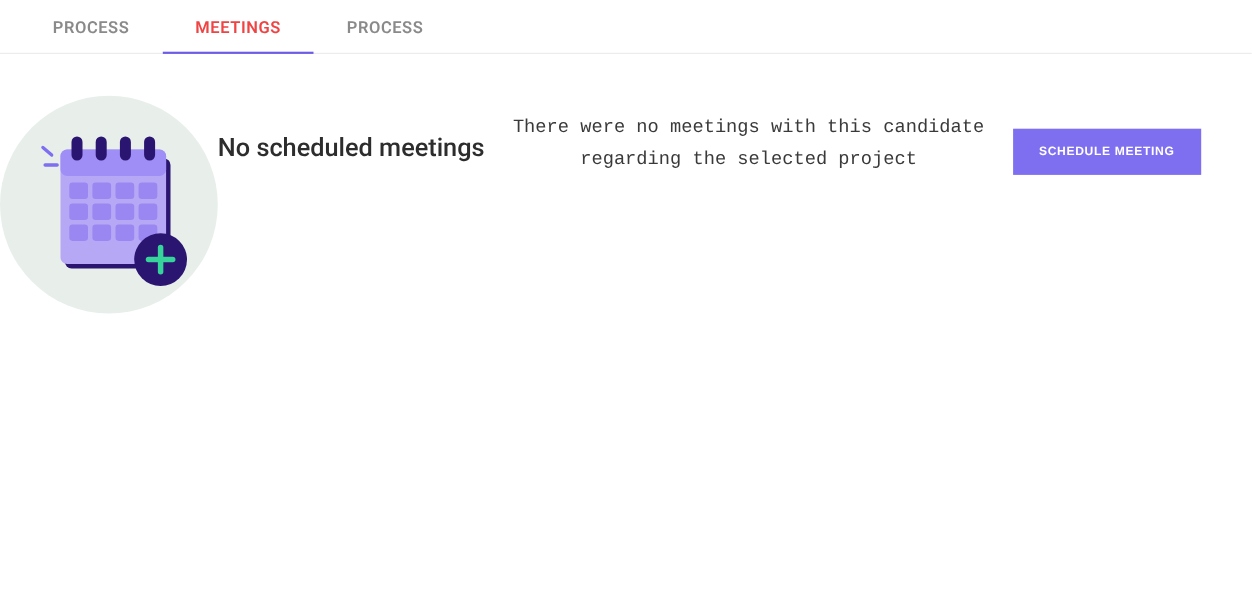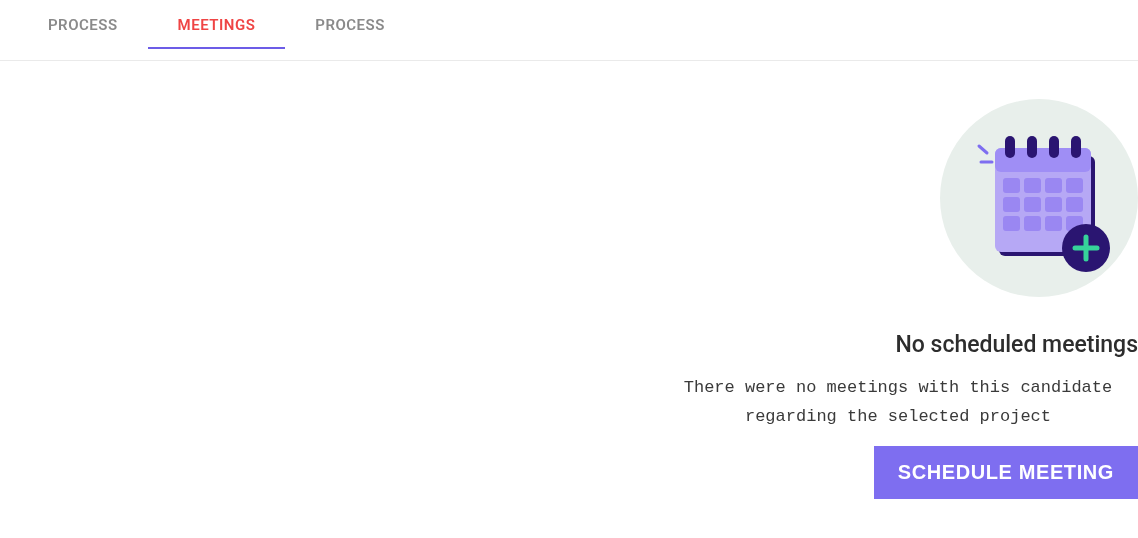--- a/index.html
+++ b/index.html
@@ -5,21 +5,21 @@
     * { margin: 0; padding: 0; box-sizing: border-box; }
     body {
       font-family: -apple-system, BlinkMacSystemFont, "Segoe UI", Roboto, Helvetica, Arial, sans-serif;
       background: #fff;
       width: 1138px;
       height: 538px;
     }
     .tabs {
       display: flex;
       gap: 60px;
-      padding: 16px 48px 12px;
+      padding: 16px 48px 0;
       border-bottom: 1px solid #eaeaea;
     }
     .tab {
       font-size: 15px;
       font-weight: 600;
       letter-spacing: 0.5px;
       color: #8a8a8a;
       padding-bottom: 14px;
       cursor: pointer;
       position: relative;
@@ -31,22 +31,22 @@
       content: "";
       position: absolute;
       left: -30px;
       right: -30px;
       bottom: -1px;
       height: 2px;
       background: #6c5ce7;
     }
     .content {
       display: flex;
-      flex-direction: column;
-      align-items: flex-end;
+      flex-direction: row;
+      align-items: flex-start;
       padding-top: 38px;
     }
     .illustration {
       width: 198px;
       height: 198px;
       border-radius: 50%;
       background: #e8efeb;
       display: flex;
       align-items: center;
       justify-content: center;
@@ -61,25 +61,25 @@
     .subtitle {
       margin-top: 16px;
       font-size: 17px;
       color: #3a3a3a;
       text-align: center;
       line-height: 1.7;
       max-width: 480px;
       font-family: Liberation Mono, monospace;
     }
     .cta {
-      margin-top: 14px;
+      margin-top: 30px;
       background: #7e6ef0;
       color: #fff;
       border: none;
-      font-size: 20px;
+      font-size: 11px;
       font-weight: 600;
       letter-spacing: 0.6px;
       padding: 15px 24px;
       cursor: pointer;
     }
   </style>
 </head>
 <body>
 
 <nav class="tabs">

